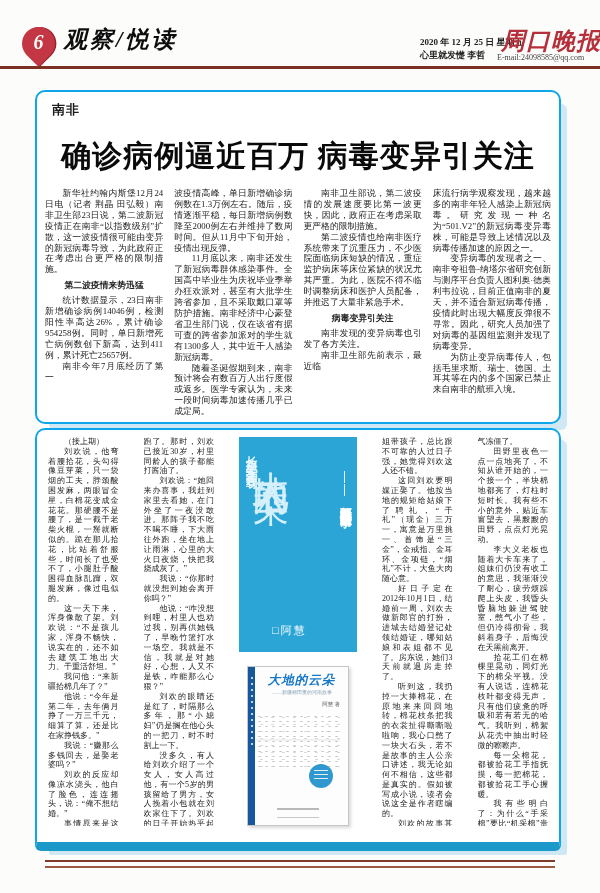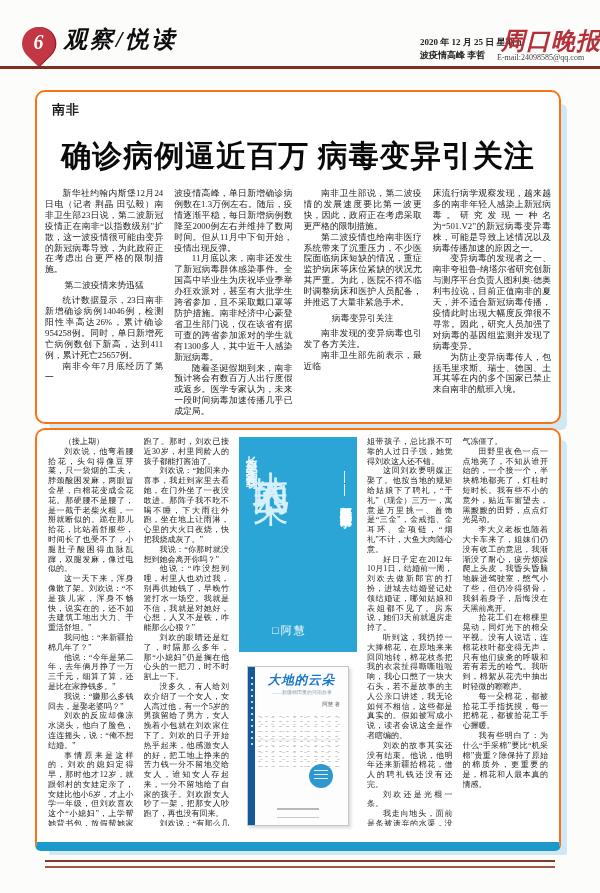--- a/index.html
+++ b/index.html
@@ -27,26 +27,26 @@
   .meta .b{font-weight:bold;}
   .masthead{
     position:absolute;left:501px;top:25px;font-size:24px;font-weight:bold;font-style:italic;
     color:#b5303a;letter-spacing:1px;white-space:nowrap;
   }
   .email{position:absolute;left:497px;top:53px;font-size:8px;color:#444;white-space:nowrap;}
   .header-rule{position:absolute;left:0;top:66px;width:600px;height:3px;background:#7d3022;}
 
   
   .bluebox{
-    position:absolute;background:#fff;border:2px solid #f97316;border-radius:10px;
+    position:absolute;background:#fff;border:2px solid #0ea5e9;border-radius:10px;
     box-shadow:10px 10px 0 -4px #cfe8f4;
   }
   .para{margin:0;text-indent:2em;text-align:justify;}
   .para.flow{text-indent:0;}
-  .subhead{font-weight:normal;text-align:center;margin:5px 0 4px;text-indent:0;}
+  .subhead{font-weight:bold;text-align:center;margin:5px 0 4px;text-indent:0;}
 
   
   .news-box{left:35px;top:90px;width:522px;height:330px;overflow:hidden;}
   .kicker{margin:9px 0 1px 15px;font-size:13px;font-weight:bold;letter-spacing:1px;}
   .headline{
     margin:17px 8px 4px;text-align:center;font-size:30px;font-weight:bold;color:#0a0a0a;
     letter-spacing:1px;white-space:nowrap;
   }
   .news-cols{
     display:flex;gap:11px;padding:7px 8px 0;height:238px;overflow:hidden;
@@ -54,21 +54,21 @@
   }
   .news-cols .col{flex:1;overflow:hidden;}
 
   
   .serial-box{
     left:35px;top:428px;width:522px;height:412px;overflow:hidden;
     border-bottom:9px solid #1b9aca;border-bottom-left-radius:6px;border-bottom-right-radius:6px;
     box-shadow:10px 8px 0 -4px #cfe8f4;
   }
   .serial-inner{
-    display:flex;gap:10px;padding:7px 11px;height:389px;overflow:hidden;
+    display:flex;gap:25px;padding:7px 11px;height:389px;overflow:hidden;
     font-size:8px;line-height:9.8px;color:#222;
   }
   .serial-inner .col{flex:1;overflow:hidden;}
   .center-stack{flex:0 0 118px;width:118px;display:flex;flex-direction:column;align-items:center;}
 
   .title-panel{position:relative;width:118px;height:218px;background:#2aa5d6;}
   .v{writing-mode:vertical-rl;text-orientation:mixed;}
   .genre-label{
     position:absolute;left:7px;top:10px;color:#e9f7fd;font-weight:bold;
     font-size:11.5px;letter-spacing:3px;
@@ -128,21 +128,21 @@
 </head>
 <body>
 
 <div class="header">
   <div class="page-pin">
     <span>6</span>
   </div>
   <div class="section-title">观察/悦读</div>
   <div class="meta">
     <div class="b">2020 年 12 月 25 日  星期五</div>
-    <div class="b">波疫情高峰  李哲</div>
+    <div class="b">心里就发憷  李哲</div>
   </div>
   <div class="masthead">周口晚报</div>
   <div class="email">E-mail:24098585@qq.com</div>
   <div class="header-rule"></div>
 </div>
 
 <div class="bluebox news-box">
   <div class="kicker">南非</div>
   <div class="headline">确诊病例逼近百万  病毒变异引关注</div>
   <div class="news-cols">

